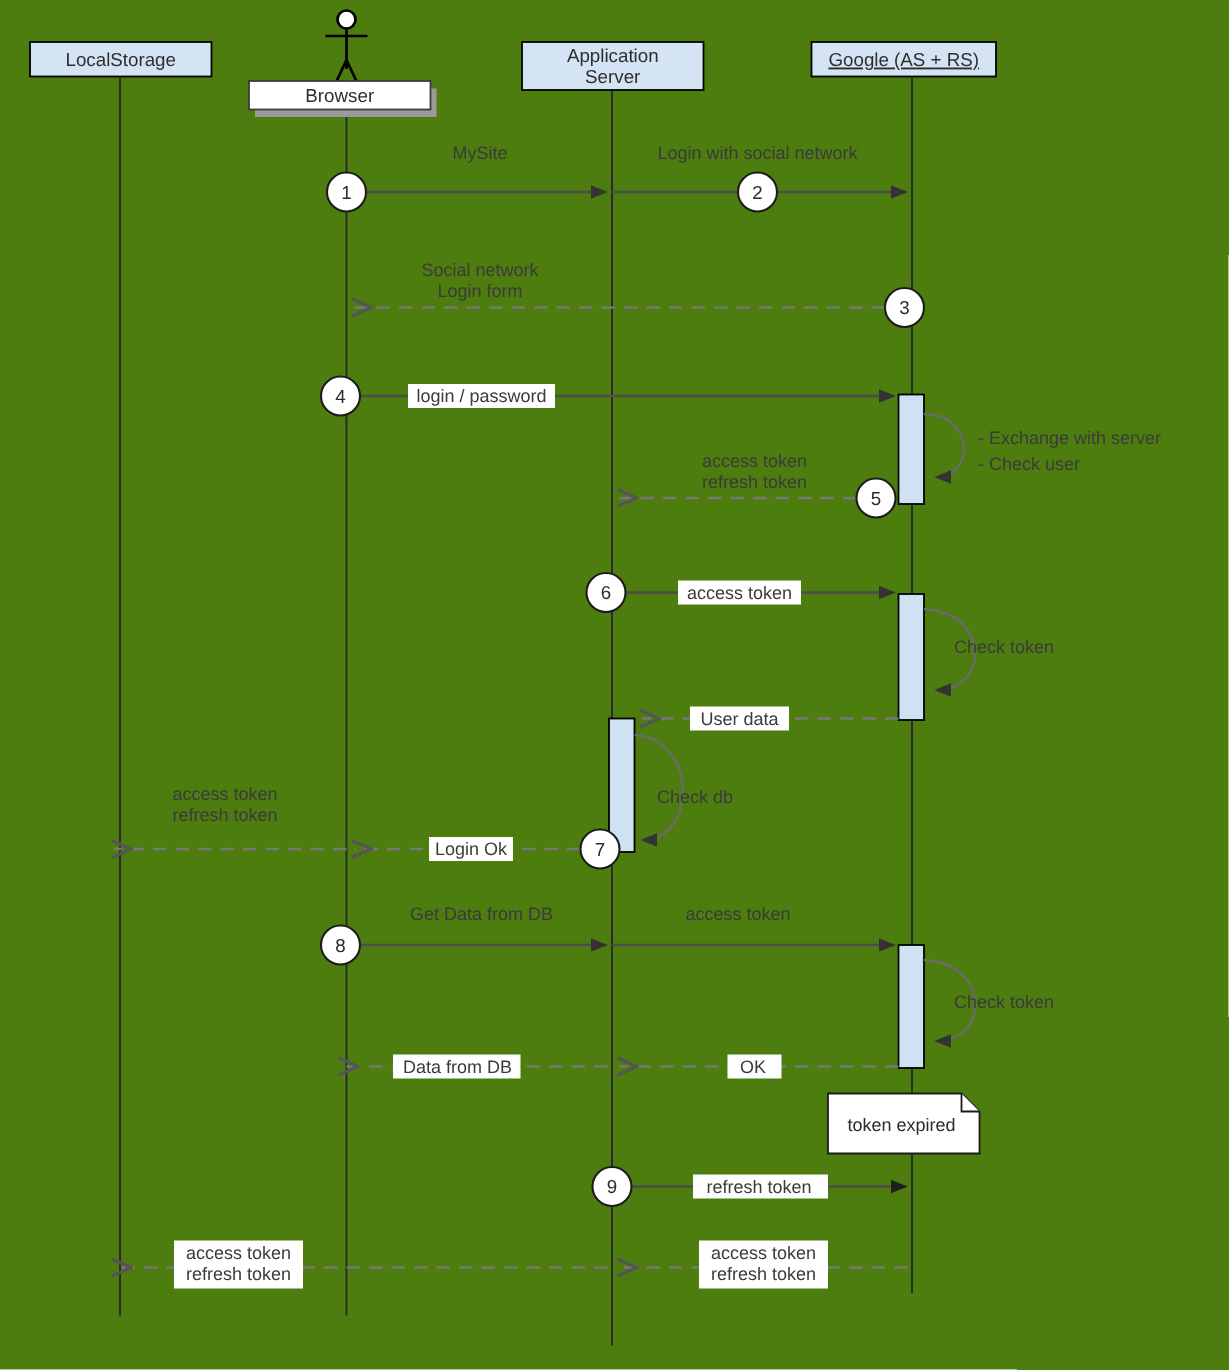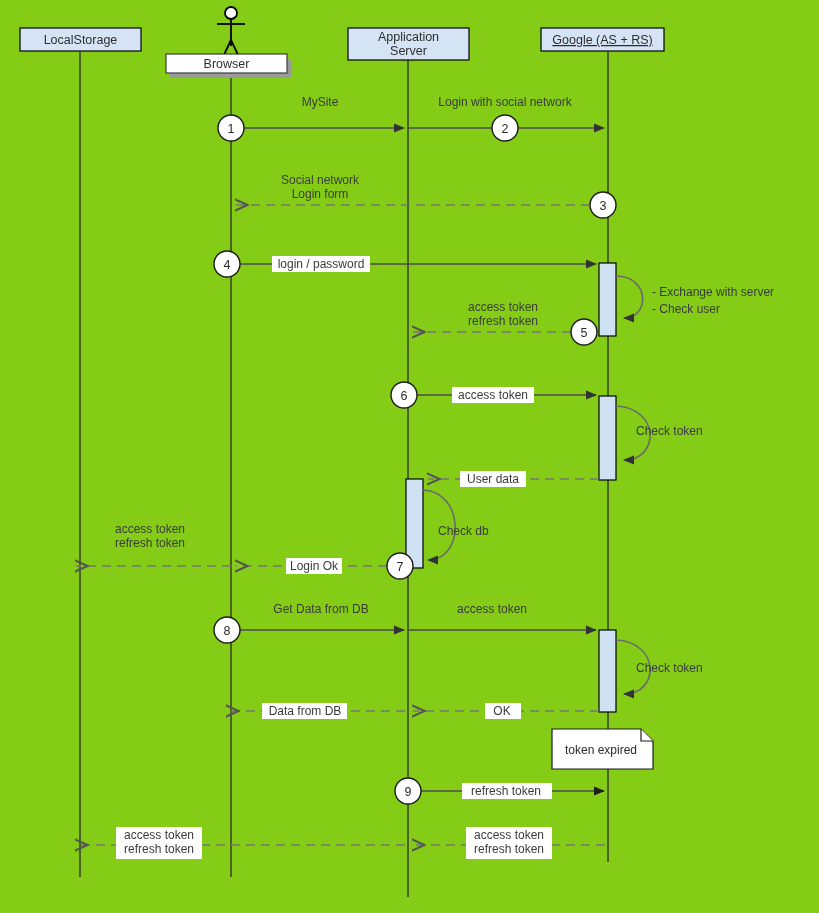--- a/index.html
+++ b/index.html
@@ -11,21 +11,21 @@
   body {
     font-family: "Liberation Sans", sans-serif;
     width: 819px;
     height: 913px;
     overflow: hidden;
   }
   #diagram-root {
     position: relative;
     width: 819px;
     height: 913px;
-    background: #84cc16;
+    background: #4d7c0f;
   }
   svg#sequence-svg {
     position: absolute;
     left: 0;
     top: 0;
     width: 819px;
     height: 913px;
     display: block;
   }
   .lifeline-box-fill { fill: #d4e4f4; stroke: #000000; stroke-width: 1.2; }

